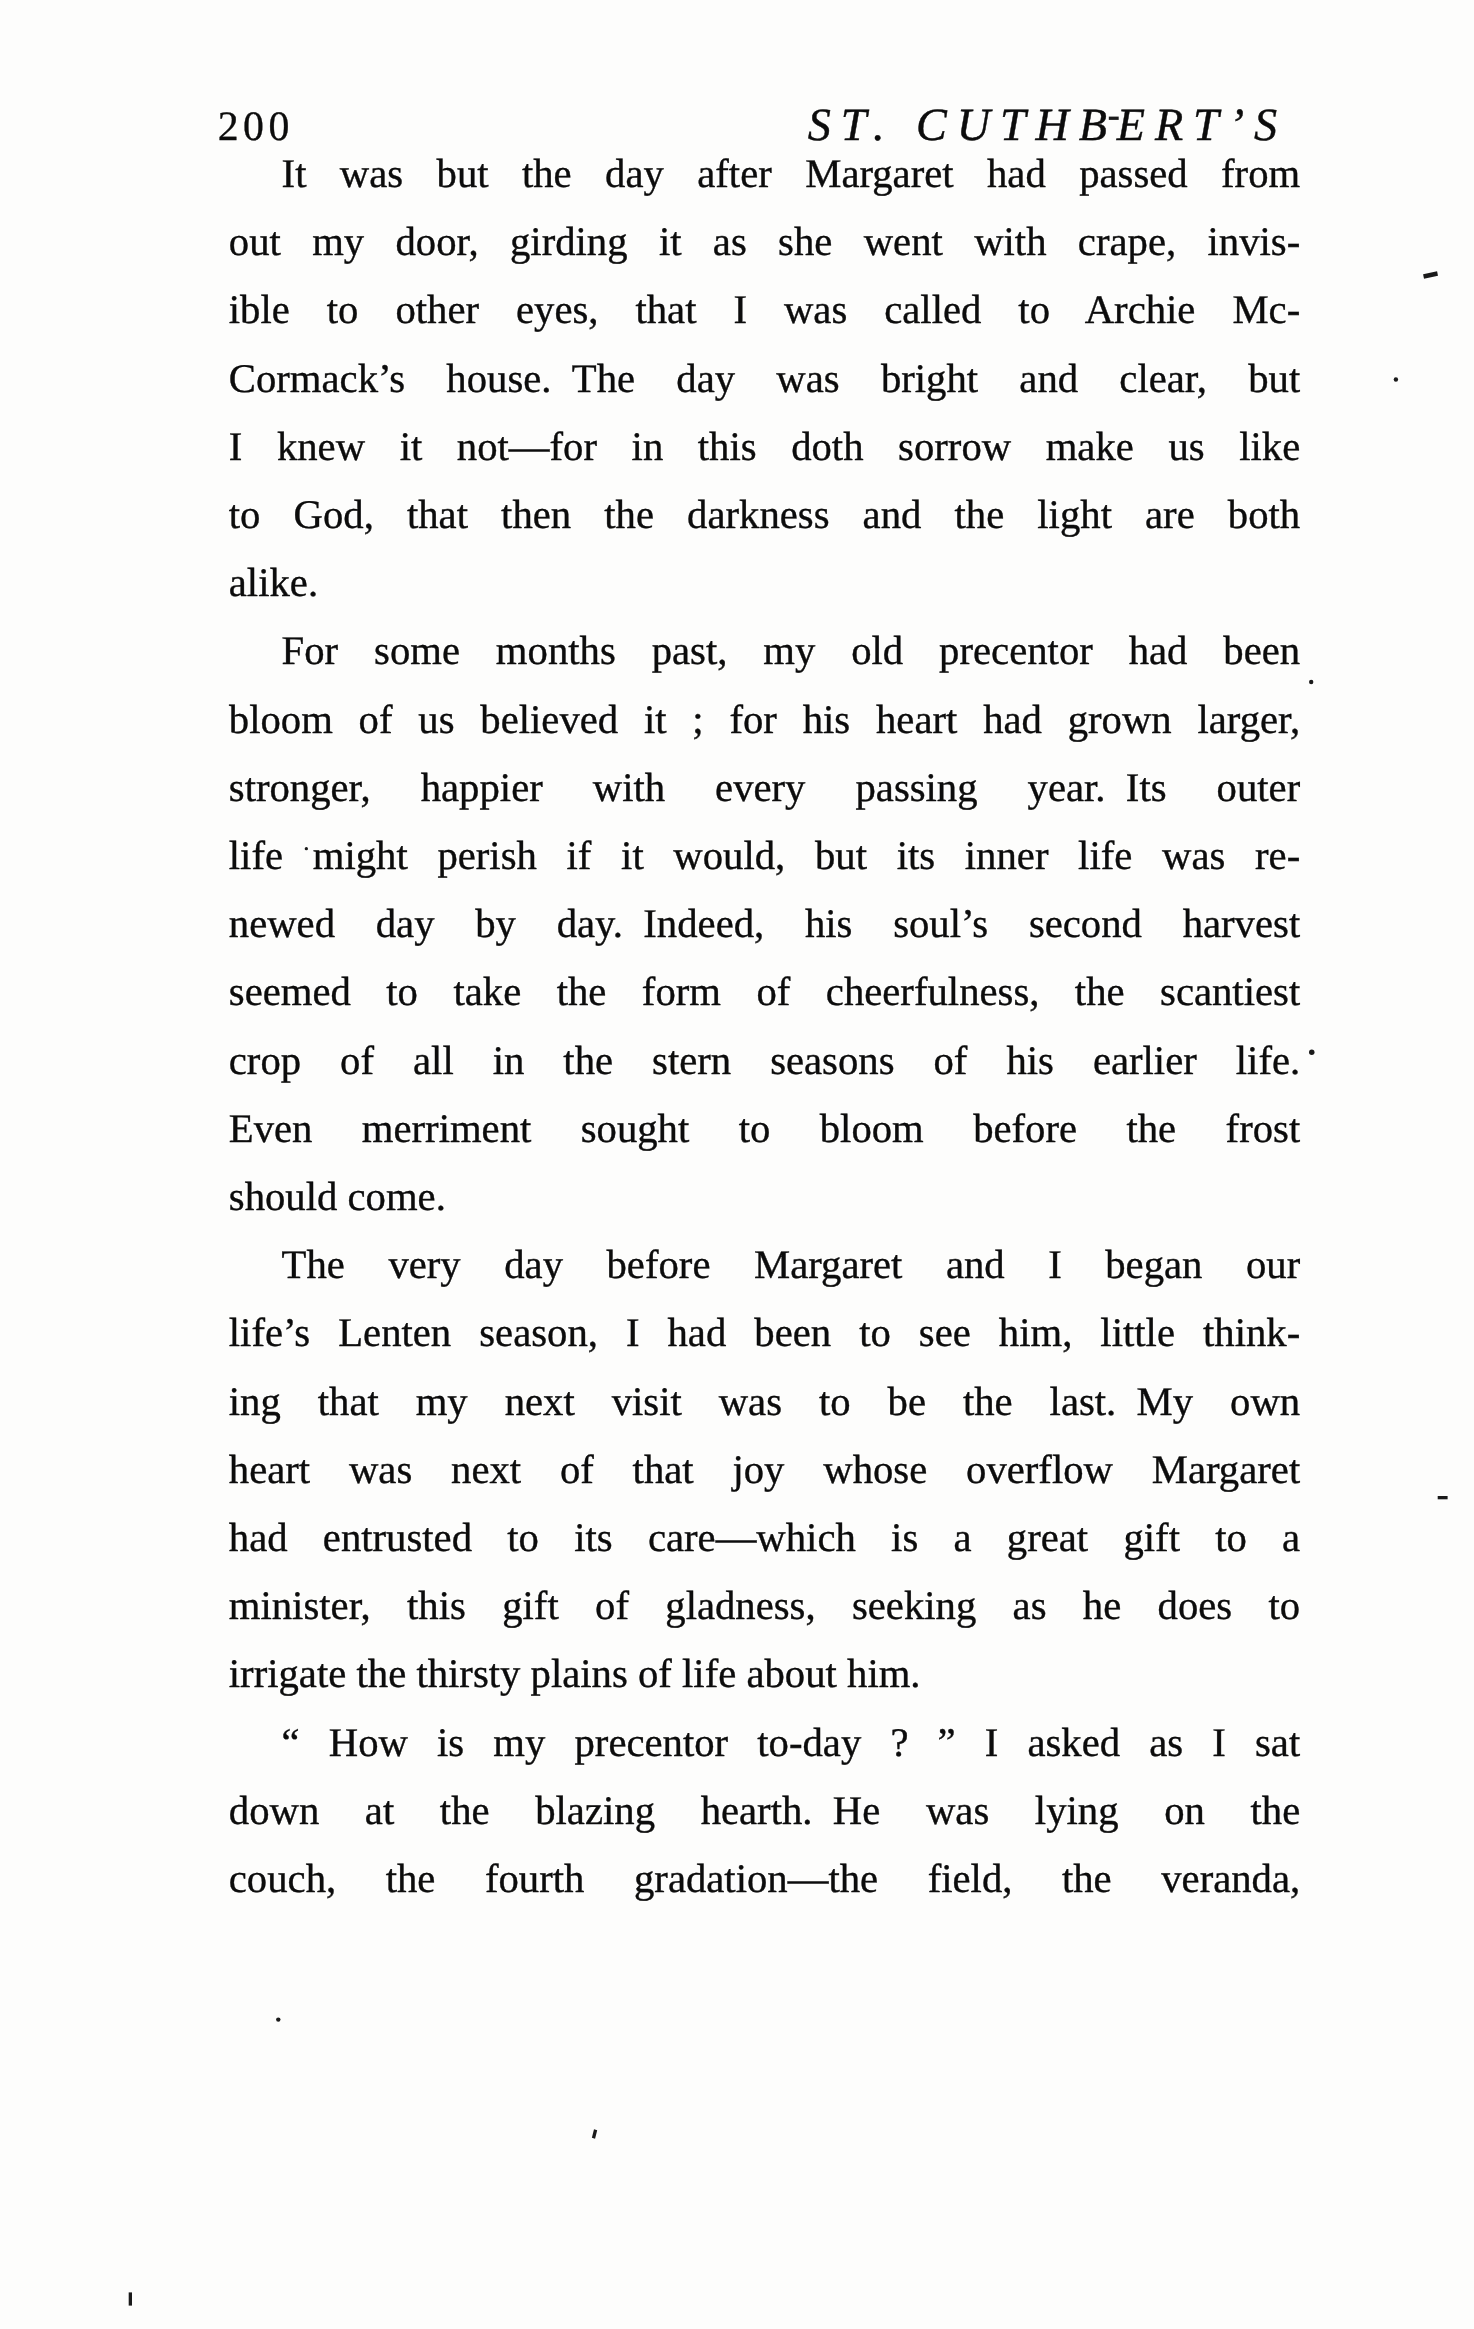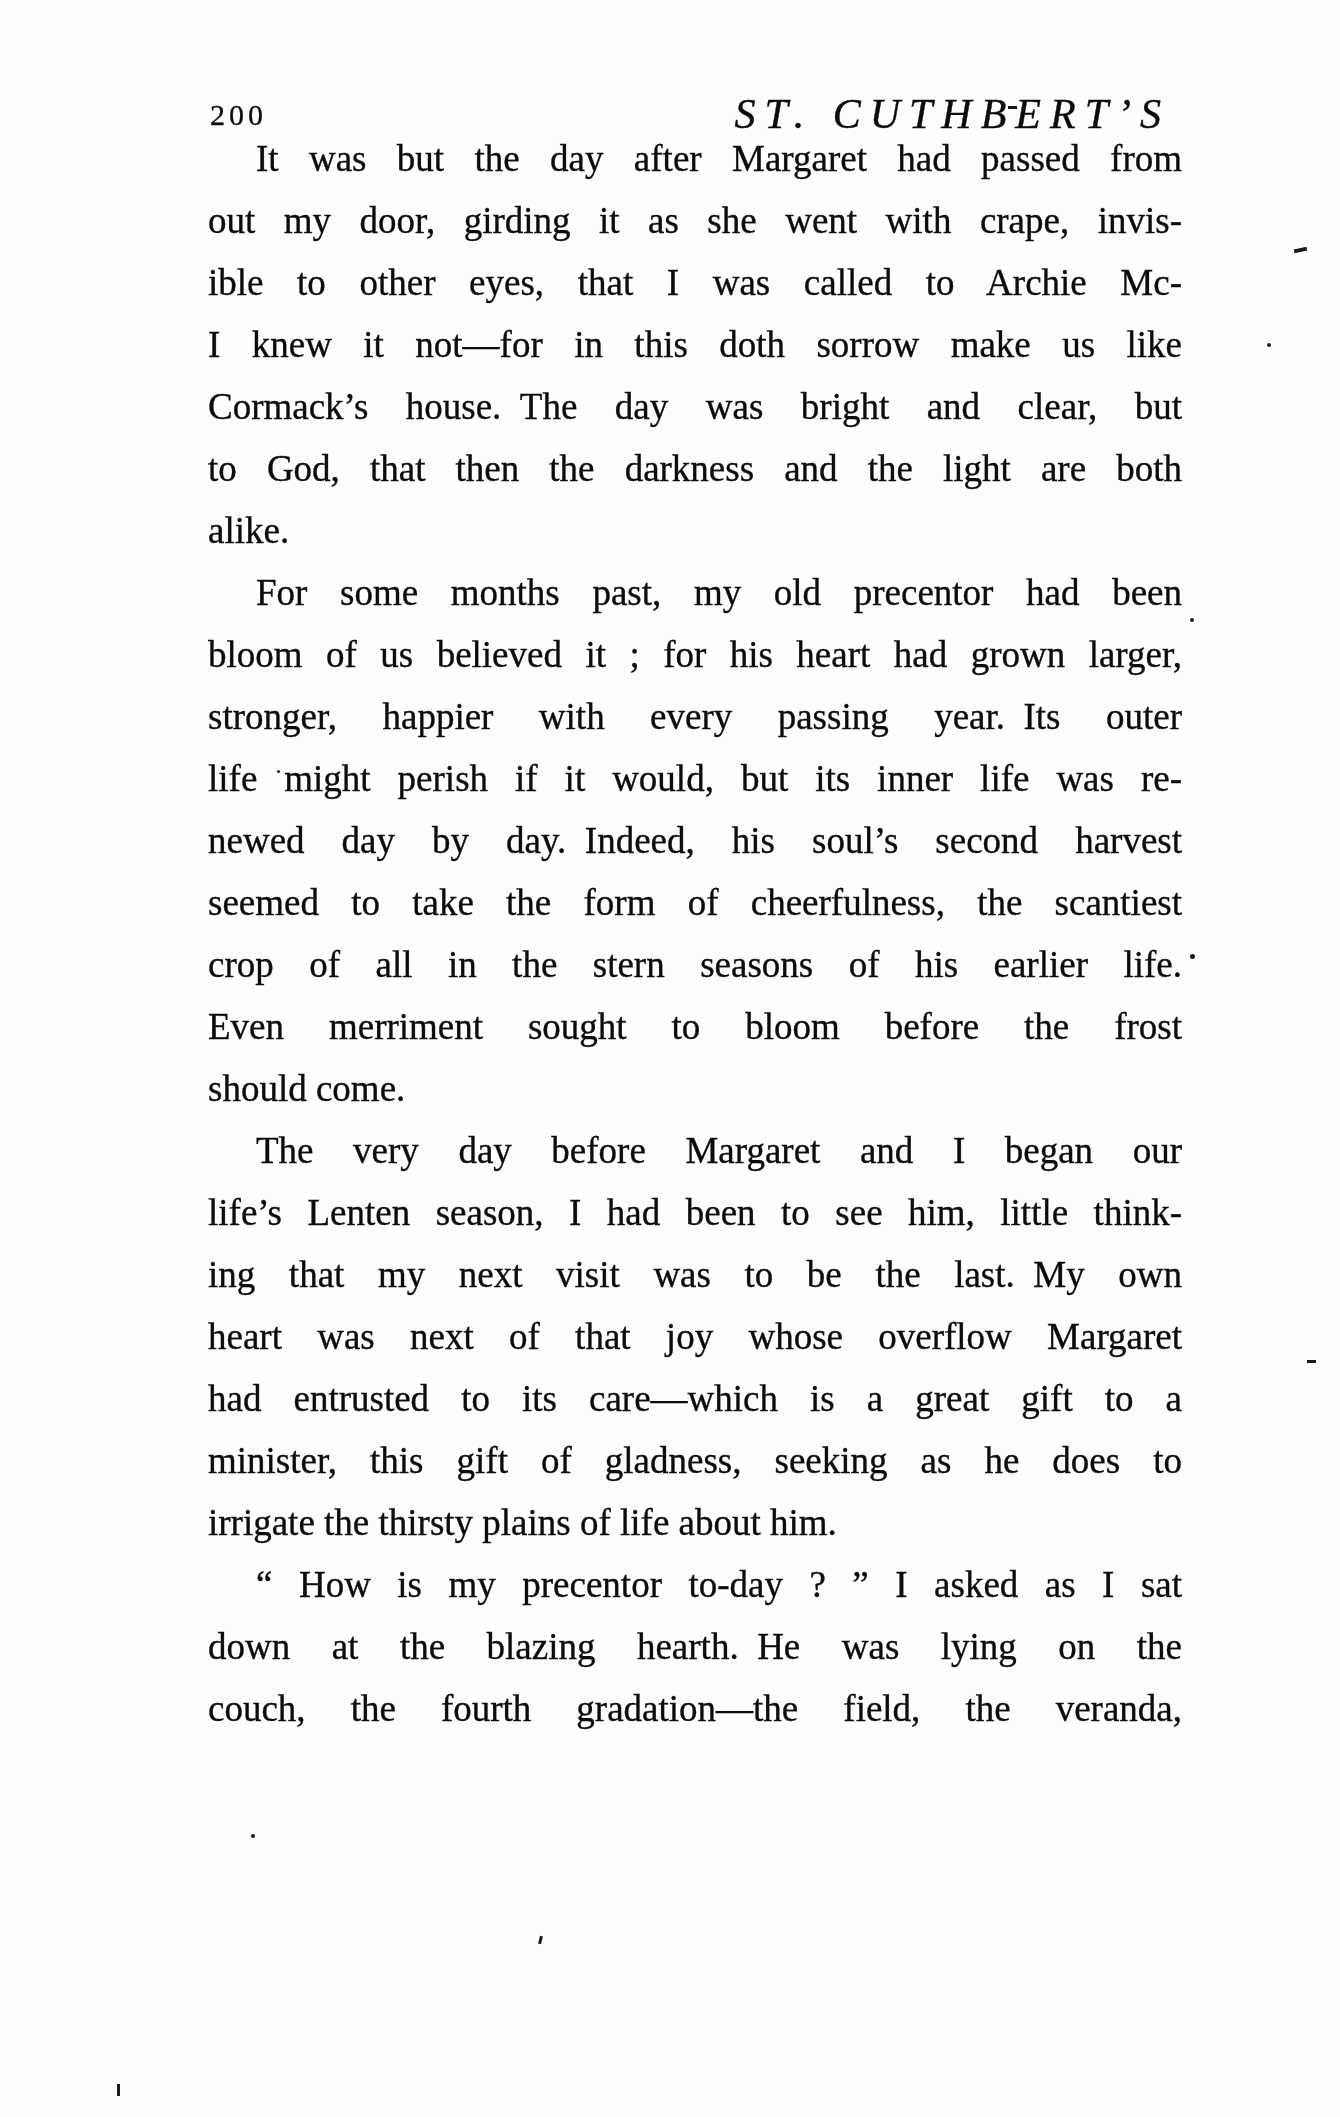--- a/index.html
+++ b/index.html
@@ -16,22 +16,22 @@
     overflow: hidden;
   }
   
   .header {
     position: absolute;
     left: 196px; top: 86px;
     width: 974px; height: 56px;
   }
   .page-number {
     position: absolute;
-    left: 14px; top: 9px;
-    font-size: 30px;
+    left: 2px; top: 9px;
+    font-size: 38px;
     letter-spacing: 4px;
     line-height: 40px;
     -webkit-text-stroke: 0.3px #0c0c0c;
   }
   .running-head {
     display: block;
     text-align: right;
     padding-left: 34px;
     font-style: italic;
     font-size: 42px;
@@ -74,22 +74,22 @@
   <div class="header">
     <span class="page-number">200</span>
     <span class="running-head">ST. CUTHBERT’S</span>
   </div>
 
   <div class="body-text">
       <div class="para">
         <div class="line indent">It was but the day after Margaret had passed from</div>
         <div class="line">out my door, girding it as she went with crape, invis-</div>
         <div class="line">ible to other eyes, that I was called to Archie Mc-</div>
+        <div class="line">Cormack’s house. The day was bright and clear, but</div>
         <div class="line">I knew it not—for in this doth sorrow make us like</div>
-        <div class="line">Cormack’s house. The day was bright and clear, but</div>
         <div class="line">to God, that then the darkness and the light are both</div>
         <div class="line flush">alike.</div>
       </div>
       <div class="para">
         <div class="line indent">For some months past, my old precentor had been</div>
         <div class="line">bloom of us believed it ; for his heart had grown larger,</div>
         <div class="line">stronger, happier with every passing year. Its outer</div>
         <div class="line">life might perish if it would, but its inner life was re-</div>
         <div class="line">newed day by day. Indeed, his soul’s second harvest</div>
         <div class="line">seemed to take the form of cheerfulness, the scantiest</div>

